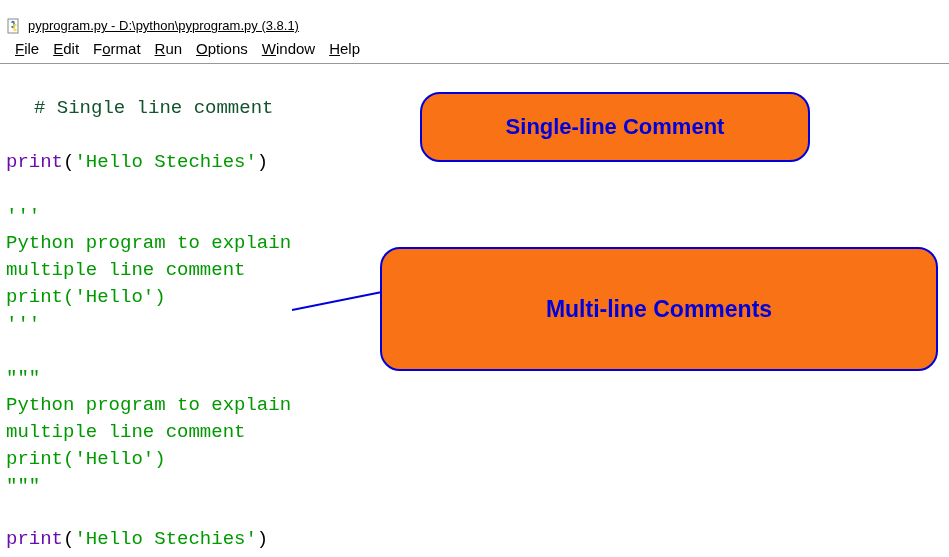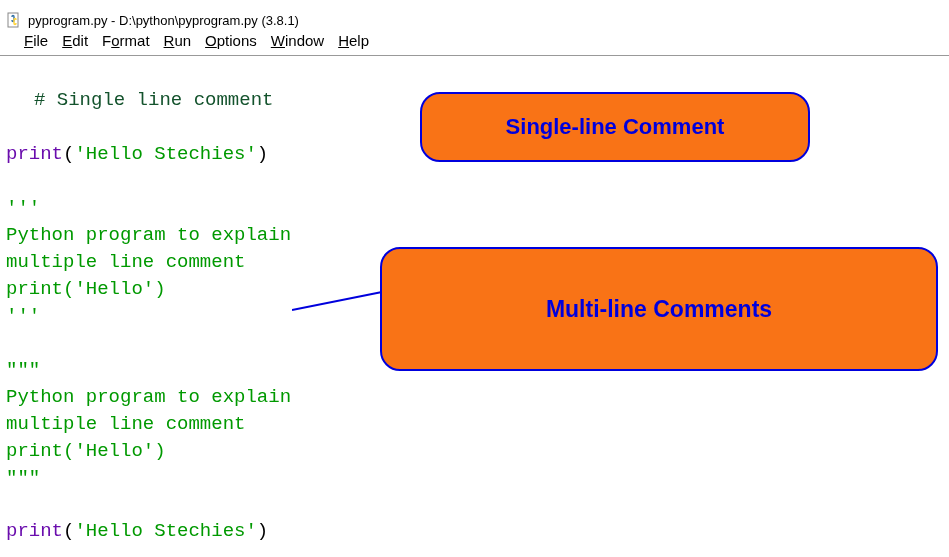--- a/index.html
+++ b/index.html
@@ -7,36 +7,37 @@
       font-family: Tahoma, sans-serif;
       background: #fff;
       width: 949px;
       height: 557px;
       overflow: hidden;
       position: relative;
     }
     .titlebar {
       height: 28px;
       display: flex;
-      align-items: flex-end;
-      padding: 0 6px;
+      align-items: flex-start;
+      padding: 18px 6px;
       font-size: 13px;
       color: #000;
+      text-decoration: underline;
     }
     .titlebar-icon {
       width: 16px;
       height: 16px;
       margin-right: 6px;
       display: inline-flex;
       align-items: center;
       justify-content: center;
     }
     .menubar {
       display: flex;
-      padding: 4px 8px 6px 24px;
+      padding: 4px 8px 6px 15px;
       font-size: 15px;
       color: #000;
       gap: 14px;
       border-bottom: 1px solid #999;
     }
     .menu-item {
       cursor: default;
     }
     .menu-item .ul {
       text-decoration: underline;

